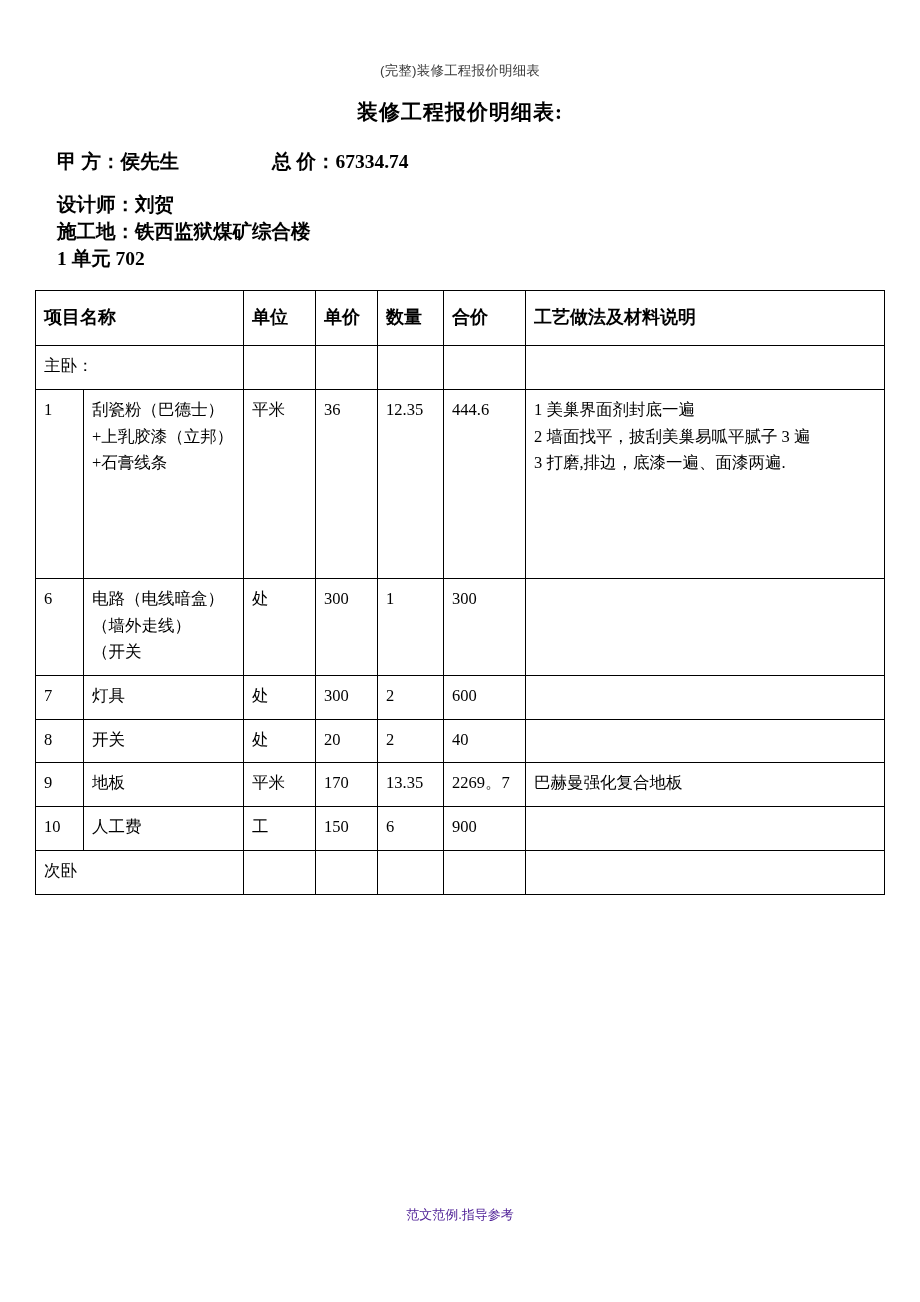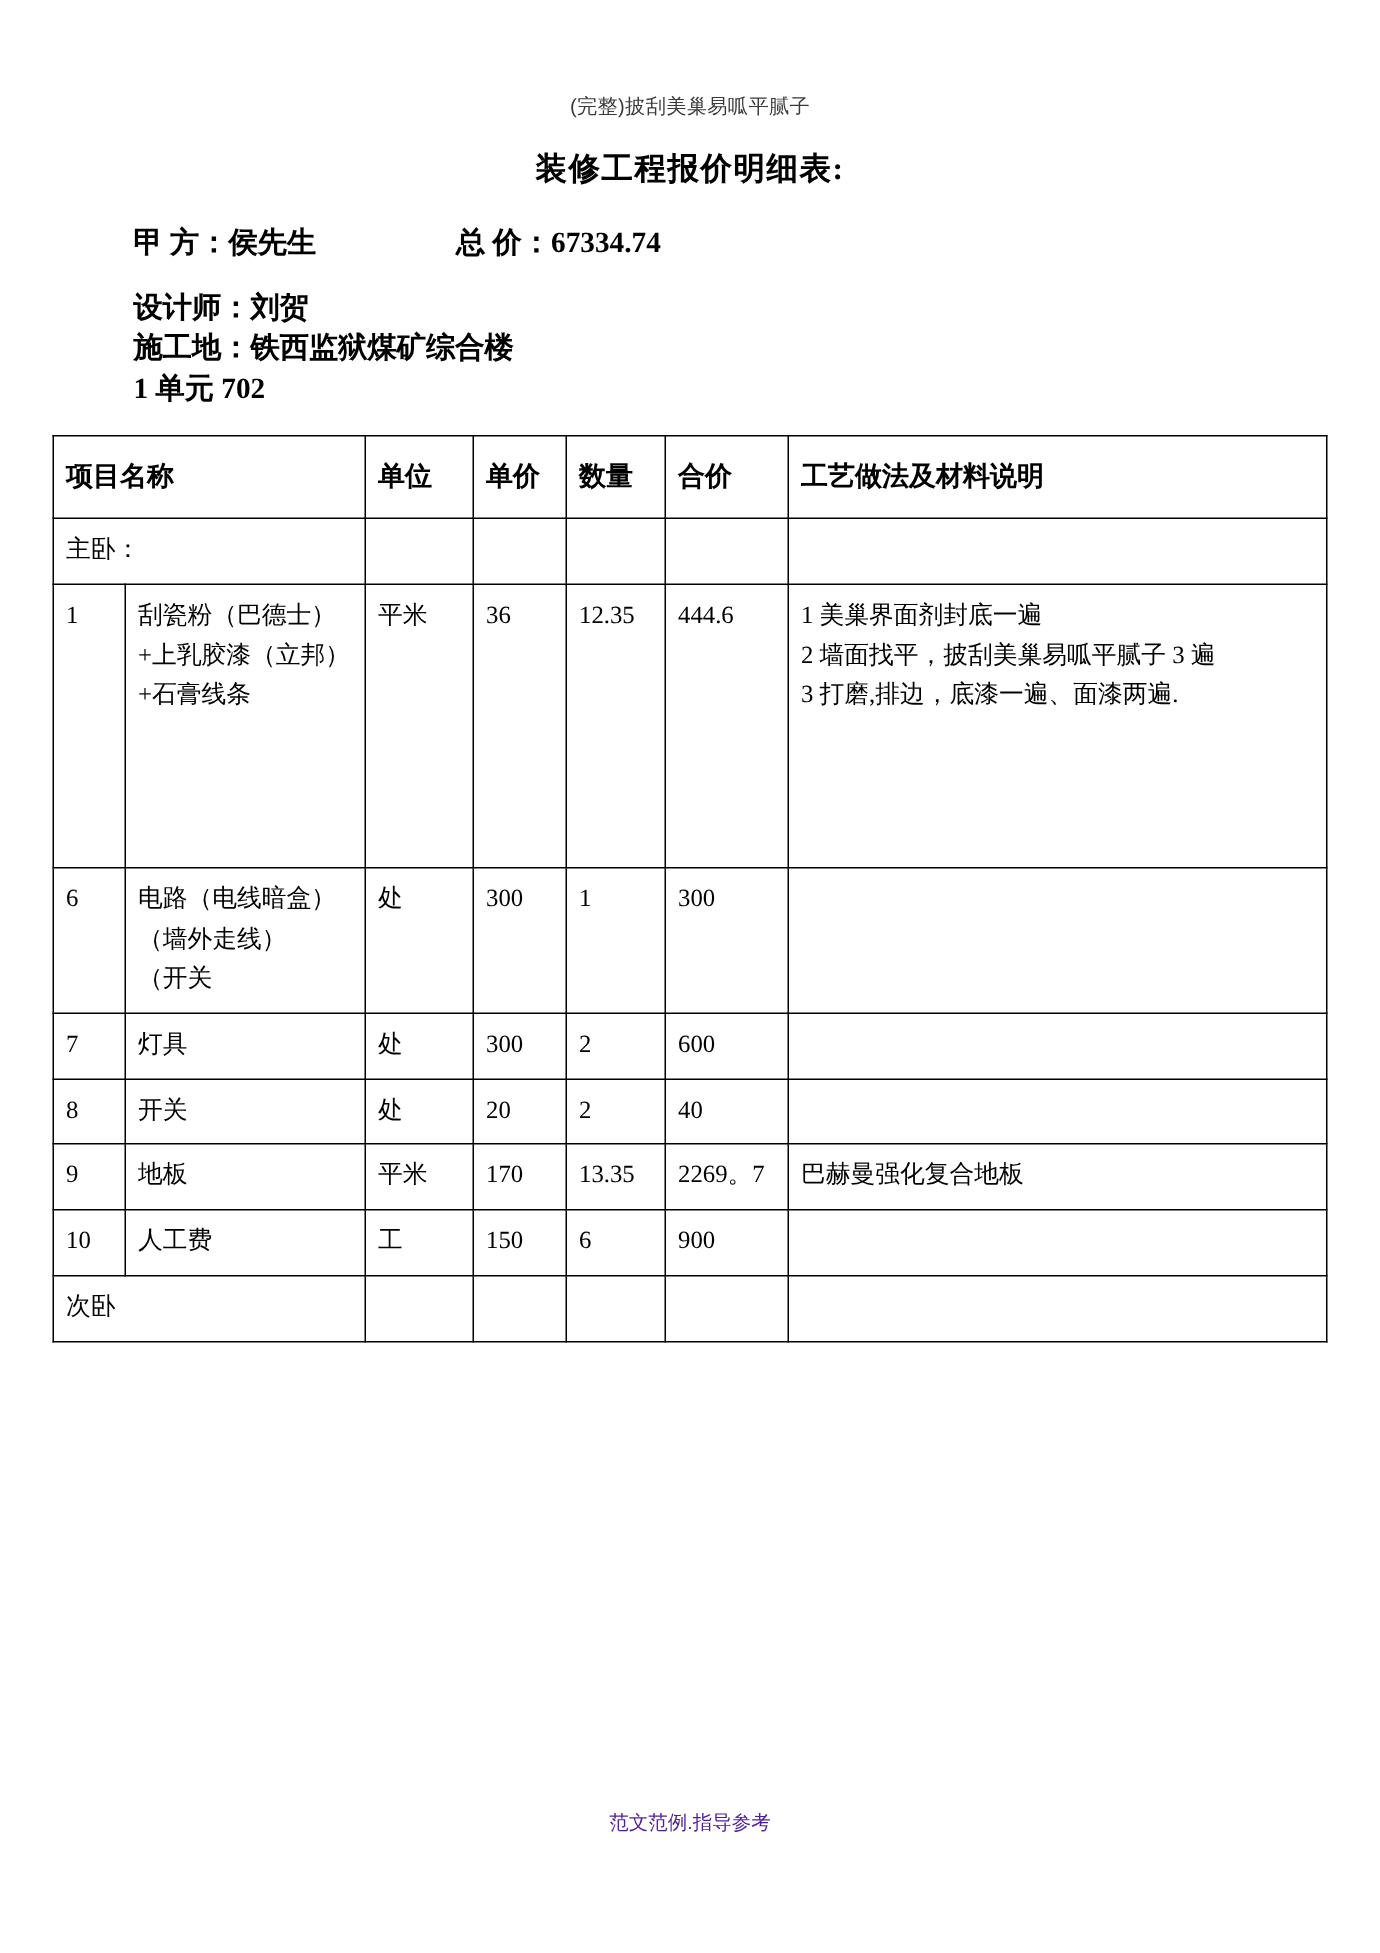--- a/index.html
+++ b/index.html
@@ -42,21 +42,21 @@
     align-items: baseline;
     font-size: 19.5px;
     font-weight: bold;
     margin-top: 22px;
     padding: 0 22px;
   }
   .info-row.second {
     margin-top: 16px;
     flex-direction: column;
   }
-  .info-a { width: 215px; margin-left: 32px; }
+  .info-a { width: 215px; }
   .info-b { width: 260px; }
   .info-c { flex: 1; text-align: left; }
   .info-row.second .info-a { width: 215px; }
   .info-row.second .info-b { flex: 1; }
 
   table.quote {
     width: 100%;
     border-collapse: collapse;
     margin-top: 18px;
     table-layout: fixed;
@@ -109,21 +109,21 @@
     color: #4c1d95;
     font-family: "Liberation Sans", sans-serif;
   }
   .h-row-tall td { height: 172px; }
 </style>
 </head>
 <body>
 
 <div class="page">
 
-  <div class="doc-header">(完整)披刮美巢易呱平腻子</div>
+  <div class="doc-header">(完整)装修工程报价明细表</div>
 
   <div class="doc-title">装修工程报价明细表:</div>
 
   <div class="info-row">
     <div class="info-a">
       <span>甲  方：</span><span>侯先生</span>
     </div>
     <div class="info-b">
       <span>总  价：</span><span>67334.74</span>
     </div>

